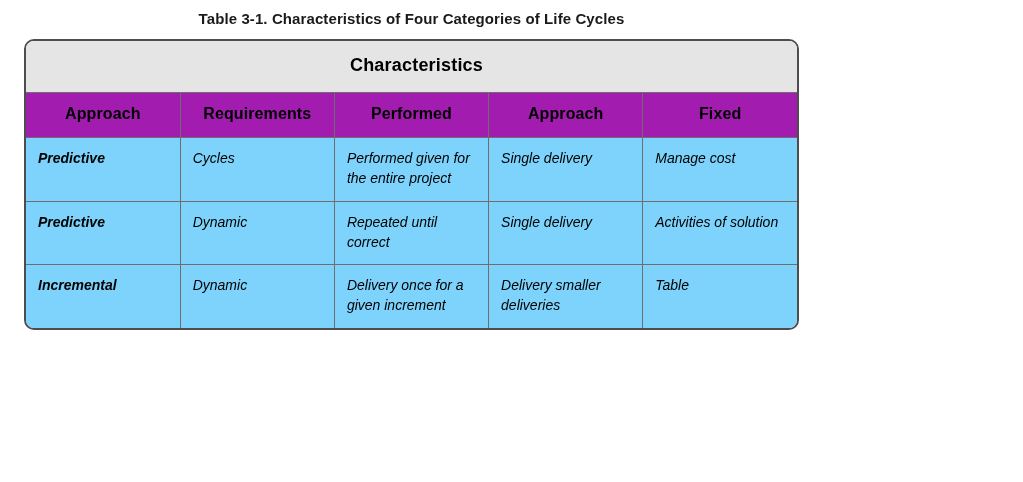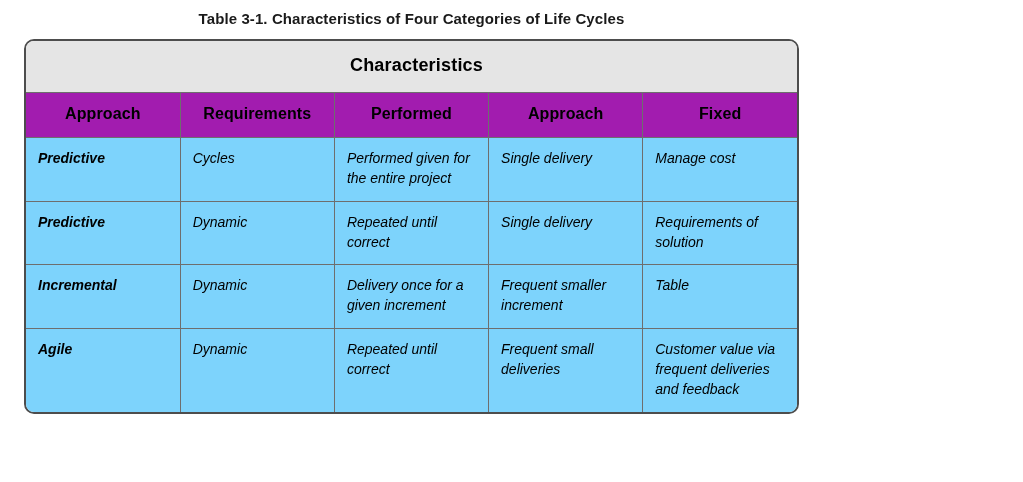--- a/index.html
+++ b/index.html
@@ -122,33 +122,26 @@
           <td>Cycles</td>
           <td>Performed given for the entire project</td>
           <td>Single delivery</td>
           <td>Manage cost</td>
         </tr>
         <tr>
           <td>Predictive</td>
           <td>Dynamic</td>
           <td>Repeated until correct</td>
           <td>Single delivery</td>
-          <td>Requirements of solution</td>
+          <td>Activities of solution</td>
         </tr>
         <tr>
           <td>Incremental</td>
           <td>Dynamic</td>
           <td>Delivery once for a given increment</td>
-          <td>Frequent smaller increment</td>
+          <td>Delivery smaller deliveries</td>
           <td>Table</td>
-        </tr>
-        <tr>
-          <td>Agile</td>
-          <td>Dynamic</td>
-          <td>Repeated until correct</td>
-          <td>Frequent small deliveries</td>
-          <td>Customer value via frequent deliveries and feedback</td>
         </tr>
       </tbody>
     </table>
   </div>
 
 </div>
 
 </body></html>

